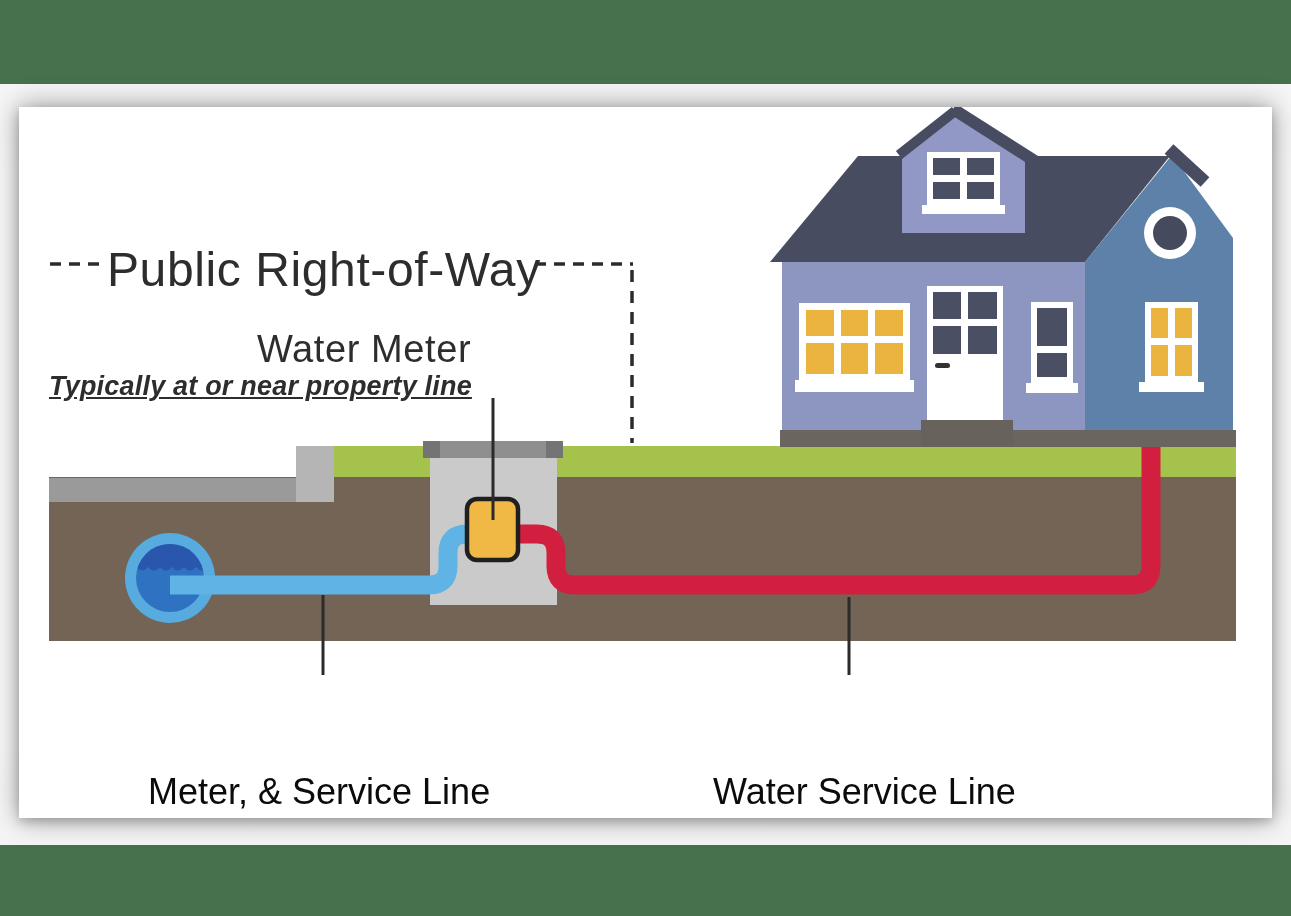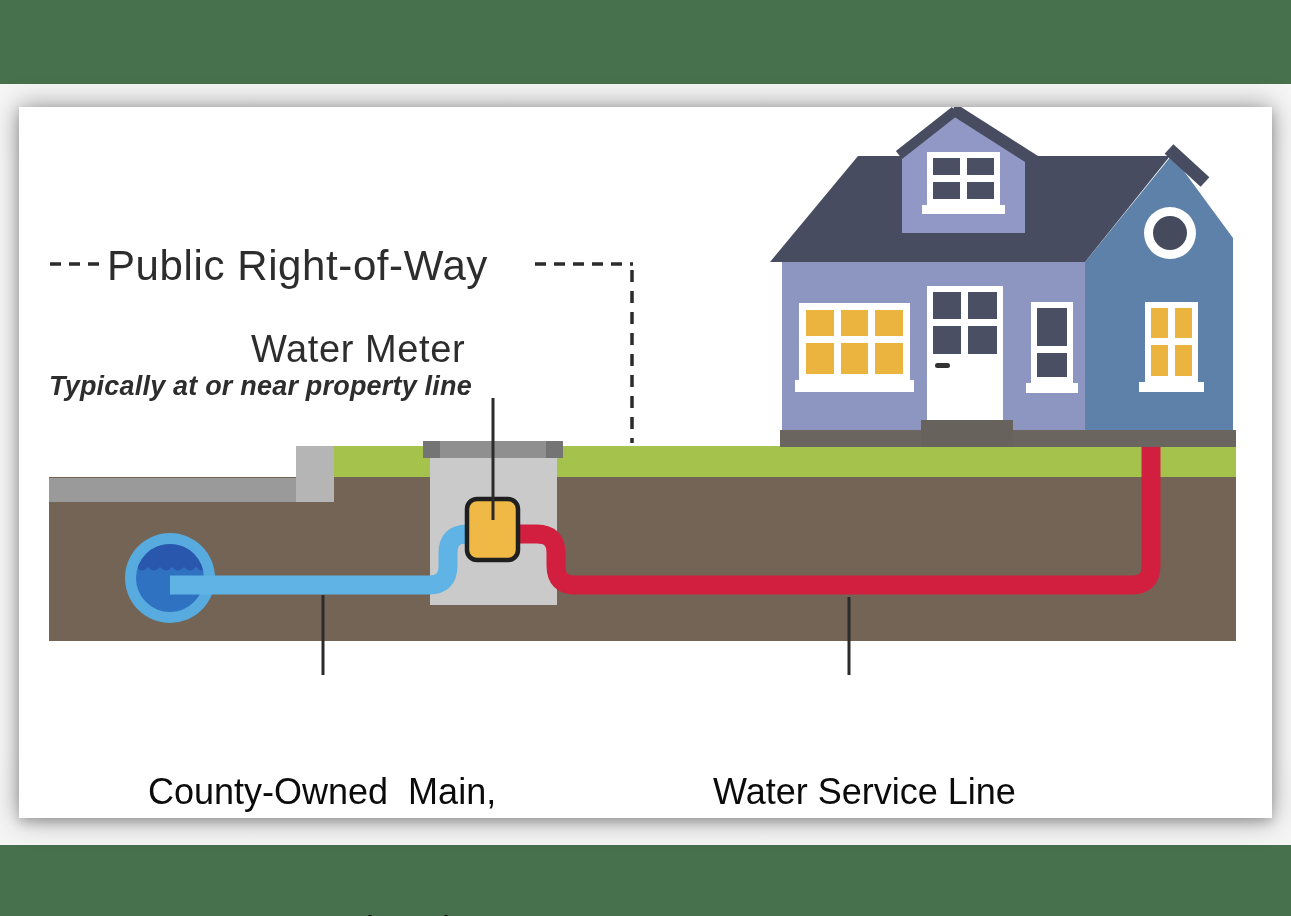--- a/index.html
+++ b/index.html
@@ -12,23 +12,23 @@
   .green-bar { position:absolute; left:0; width:1291px; background:#47704d; }
   .green-bar.top { top:0; height:84px; }
   .green-bar.bottom { top:845px; height:71px; }
   .card {
     position:absolute; left:19px; top:107px; width:1253px; height:711px;
     background:#ffffff;
     box-shadow:0 0 26px rgba(0,0,0,.42), 0 4px 10px rgba(0,0,0,.18);
   }
   .card svg { position:absolute; left:0; top:0; }
   .lbl { position:absolute; white-space:pre; color:#2d2d2d; }
-  .lbl-row      { left:88px;  top:135px; font-size:42px; letter-spacing:.6px; font-weight:500; }
-  .lbl-meter    { left:232px; top:221px; font-size:38px; letter-spacing:.6px; font-weight:500; }
-  .lbl-meter-sub{ left:30px;  top:264px; font-size:27px; font-weight:700; font-style:italic; letter-spacing:.2px; }
+  .lbl-row      { left:88px;  top:135px; font-size:48px; letter-spacing:.6px; font-weight:500; }
+  .lbl-meter    { left:238px; top:221px; font-size:38px; letter-spacing:.6px; font-weight:500; }
+  .lbl-meter-sub{ left:30px;  top:264px; font-size:27px; font-weight:700; font-style:italic; letter-spacing:.2px;text-decoration:underline; }
   .lbl-county   { left:129px; top:570px; font-size:36px; line-height:46px; color:#0b0b0b; }
   .lbl-customer { left:694px; top:570px; font-size:36px; line-height:46px; color:#0b0b0b; }
 </style>
 </head>
 <body>
 
 <div class="page">
   <div class="green-bar top"></div>
   <div class="green-bar bottom"></div>
 
@@ -108,20 +108,19 @@
 
       <line x1="31" y1="157" x2="80" y2="157" stroke="#2b2b2b" stroke-width="3.5" stroke-dasharray="11 8"></line>
       <line x1="516" y1="157" x2="614" y2="157" stroke="#2b2b2b" stroke-width="3.5" stroke-dasharray="11 8"></line>
       <line x1="613" y1="163" x2="613" y2="336" stroke="#2b2b2b" stroke-width="3.5" stroke-dasharray="12 9"></line>
     </svg>
 
     <div class="lbl lbl-row">Public Right-of-Way</div>
     <div class="lbl lbl-meter">Water Meter</div>
     <div class="lbl lbl-meter-sub">Typically at or near property line</div>
     <div class="lbl lbl-county">
-      <div>County-Owned  Main,</div>
       <div>Meter, &amp; Service Line</div>
     </div>
     <div class="lbl lbl-customer">
       <div>Water Service Line</div>
     </div>
   </div>
 </div>
 
 </body></html>

